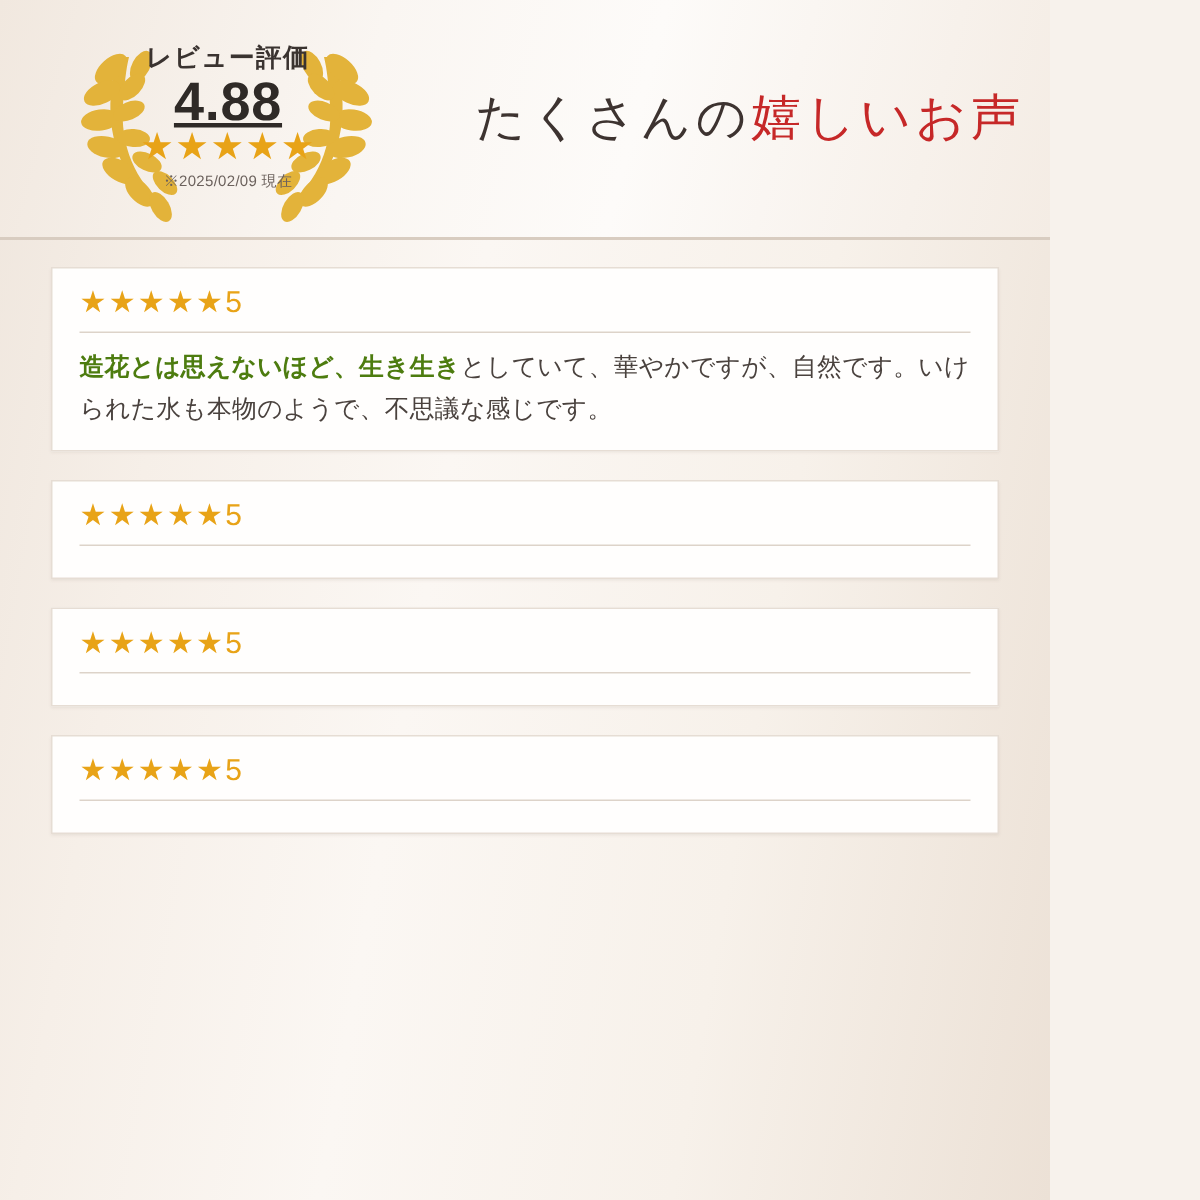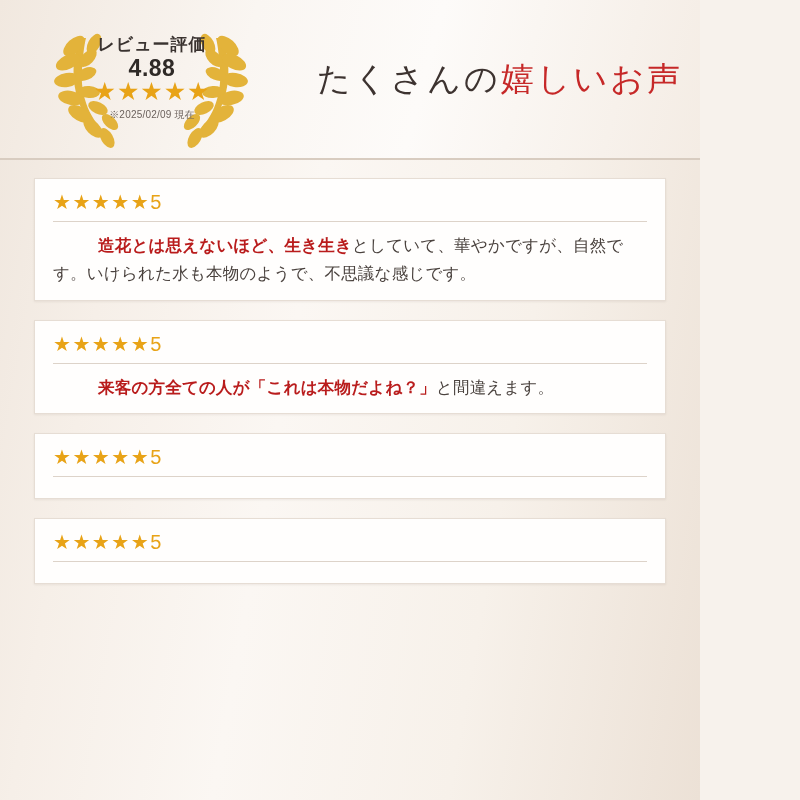--- a/index.html
+++ b/index.html
@@ -51,25 +51,26 @@
   }
   .review-label {
     font-size: 17px;
     letter-spacing: 1px;
     color: #3a3330;
     font-weight: 700;
     margin: 0 0 1px 0;
     line-height: 1.1;
   }
   .review-score {
-    font-size: 23px;
+    font-size: 36px;
     font-weight: 700;
     color: #2f2a27;
     line-height: 1.05;
     letter-spacing: 0.5px;
+    text-decoration: underline;
   }
   .header-stars {
     color: #e8a317;
     font-size: 25px;
     letter-spacing: 1px;
     line-height: 1.05;
     margin-top: -2px;
   }
   .asof {
     font-size: 10px;
@@ -124,23 +125,22 @@
     border-top: 1px solid #ddd3c9;
     margin: 0 0 9px 0;
   }
   .card-body {
     font-size: 16.5px;
     line-height: 1.72;
     color: #4a423e;
     letter-spacing: 0.2px;
   }
   .card-body .hl {
-    color: #b91c1c;
+    color: #4d7c0f;
     font-weight: 700;
-    margin-left: 45px;
   }
 </style>
 </head>
 <body>
 
 <div class="page">
 
   <div class="header">
 
     <div class="laurel-block">
@@ -201,21 +201,20 @@
 
   <div class="reviews" id="reviews">
       <div class="review-card">
         <div class="card-stars">★★★★★5</div>
         <div class="card-rule"></div>
         <div class="card-body"><span class="hl">造花とは思えないほど、生き生き</span><span>としていて、華やかですが、自然です。</span><span>いけられた水も本物のようで、不思議な感じです。</span></div>
       </div>
       <div class="review-card">
         <div class="card-stars">★★★★★5</div>
         <div class="card-rule"></div>
-        <div class="card-body"><span class="hl">来客の方全ての人が「これは本物だよね？」</span><span>と間違えます。</span></div>
       </div>
       <div class="review-card">
         <div class="card-stars">★★★★★5</div>
         <div class="card-rule"></div>
       </div>
       <div class="review-card">
         <div class="card-stars">★★★★★5</div>
         <div class="card-rule"></div>
       </div>
     </div>

